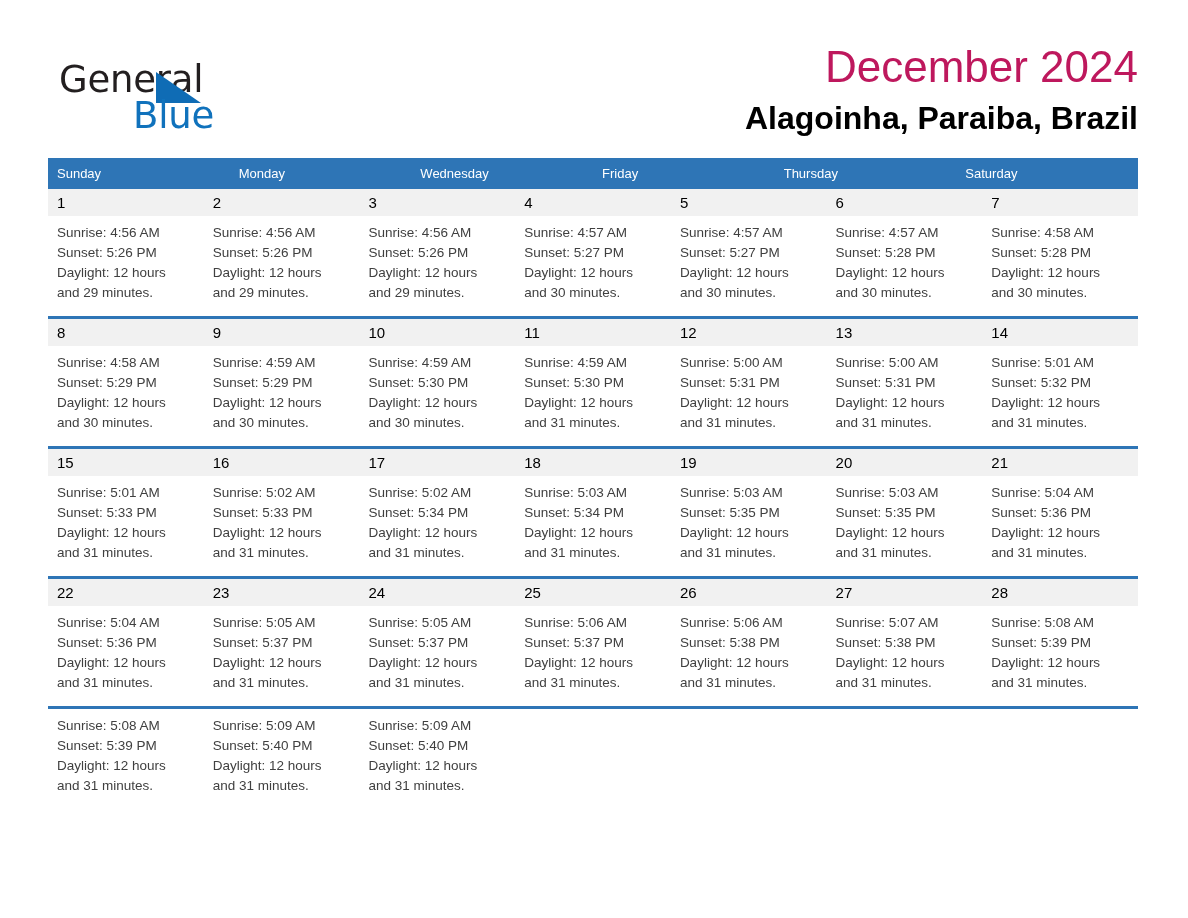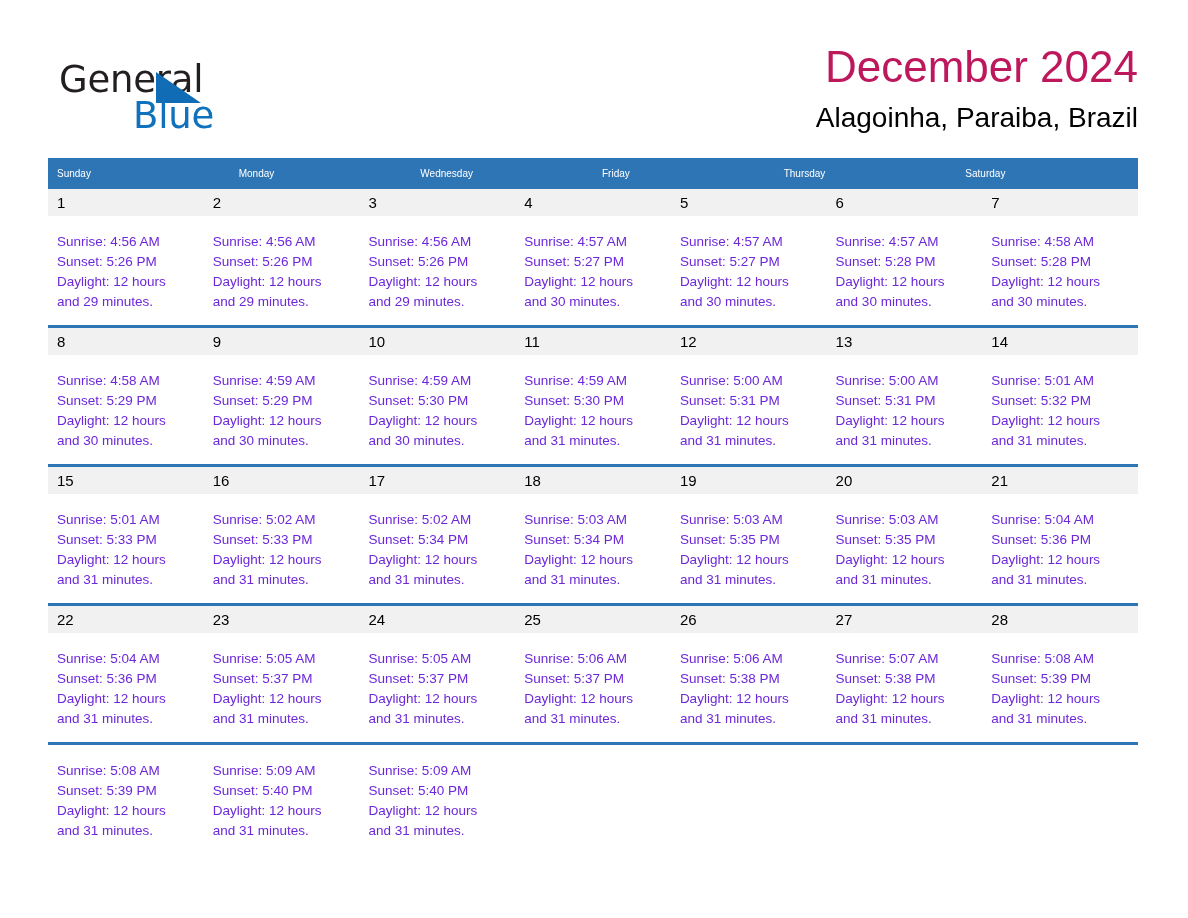--- a/index.html
+++ b/index.html
@@ -78,23 +78,23 @@
     width: 700px;
   }
   .month-title {
     font-size: 44px;
     line-height: 54px;
     font-weight: 400;
     color: #be185d;
     white-space: nowrap;
   }
   .location {
-    font-size: 28px;
+    font-size: 32px;
     line-height: 32px;
-    font-weight: 400;
+    font-weight: 700;
     color: #000000;
     margin-top: 8px;
     white-space: nowrap;
   }
 
   
   .calendar {
     position: absolute;
     left: 48px;
     top: 158px;
@@ -107,21 +107,21 @@
     background: #2e75b6;
   }
   .dow-cell {
     flex: 1 1 0;
     min-width: 0;
     height: 31px;
     line-height: 31px;
     padding: 0 0 0 9px;
     box-sizing: border-box;
     color: #ffffff;
-    font-size: 10px;
+    font-size: 13px;
     white-space: nowrap;
     overflow: hidden;
   }
 
   .week {
     width: 100%;
     border-top: 3px solid #2e75b6;
   }
   .week:first-of-type {
     border-top: none;
@@ -144,25 +144,25 @@
   }
 
   .week-body {
     display: flex;
     width: 100%;
     background: #ffffff;
   }
   .info-cell {
     flex: 1 1 0;
     min-width: 0;
-    padding: 16px 6px 13px 9px;
+    padding: 7px 6px 13px 9px;
     box-sizing: border-box;
     font-size: 13.5px;
     line-height: 20px;
-    color: #6d28d9;
+    color: #404040;
     min-height: 88px;
   }
   .info-line {
     white-space: nowrap;
   }
   .info-cell.empty {
     min-height: 88px;
   }
 </style>
 </head>

